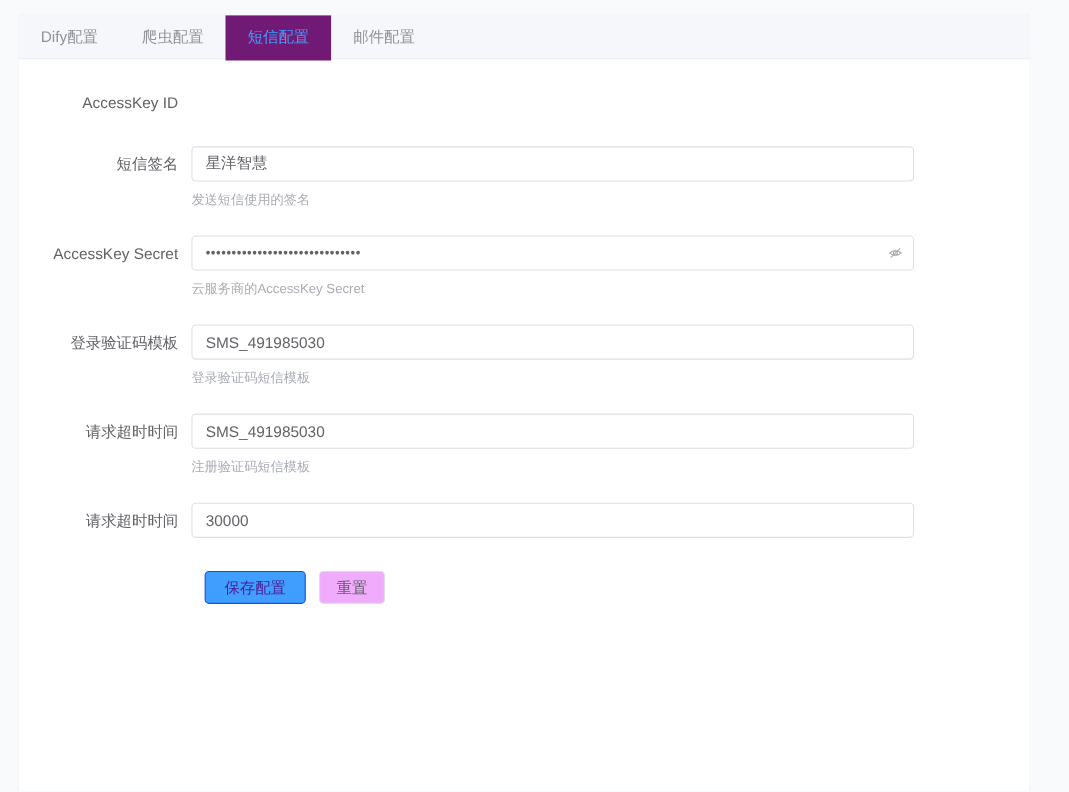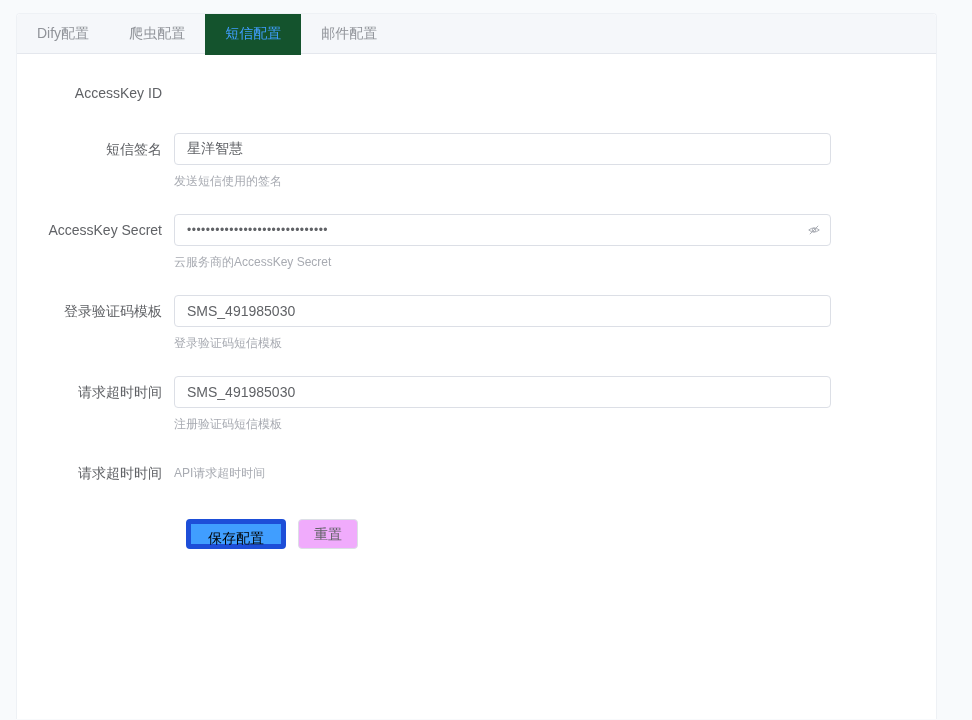--- a/index.html
+++ b/index.html
@@ -31,21 +31,21 @@
   .tab {
     padding: 0 20px;
     height: 39px;
     line-height: 39px;
     font-size: 14px;
     color: #909399;
     cursor: pointer;
     white-space: nowrap;
   }
   .tab.active {
-    background: #14532d;
+    background: #701a75;
     color: #409eff;
     height: 41px;
     margin-bottom: -1px;
   }
   .tab-body { padding: 23px 0 0 0; }
   .form-row { display: flex; margin-bottom: 24px; }
   .form-label {
     width: 157px;
     padding-right: 12px;
     flex: none;
@@ -93,22 +93,22 @@
     height: 30px;
     line-height: 28px;
     font-size: 14px;
     border-radius: 4px;
     cursor: pointer;
     padding: 0 17px;
     white-space: nowrap;
   }
   .btn-primary {
     background: #409eff;
-    border: 5px solid #1d4ed8;
-    color: #000000;
+    border: 1px solid #1d4ed8;
+    color: #4c1d95;
   }
   .btn-default {
     background: #f0abfc;
     border: 1px solid #dcdfe6;
     color: #606266;
     padding: 0 15px;
   }
 </style>
 </head>
 <body>
@@ -166,21 +166,21 @@
       <div class="form-label">请求超时时间</div>
       <div class="form-control">
         <input class="text-input" value="SMS_491985030" style="">
         <div class="helper-text">注册验证码短信模板</div>
       </div>
     </div>
 
     <div class="form-row">
       <div class="form-label">请求超时时间</div>
       <div class="form-control">
-        <div class="helper-text">API请求超时时间</div>
+        <input class="text-input" value="30000" style="">
       </div>
     </div>
 
     <div class="button-row">
       <button class="btn btn-primary">保存配置</button>
       <button class="btn btn-default">重置</button>
     </div>
 
   </div>
 </div>

